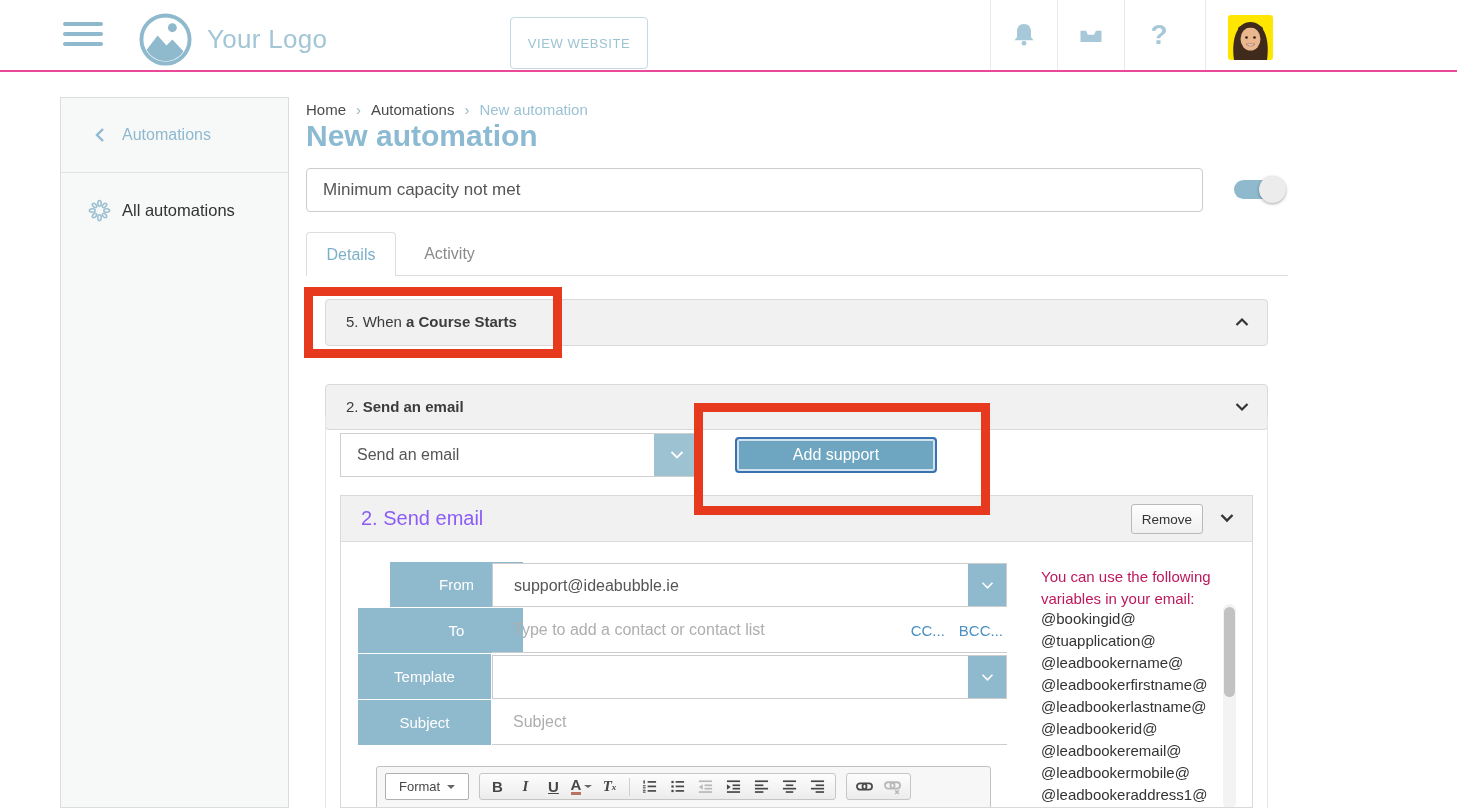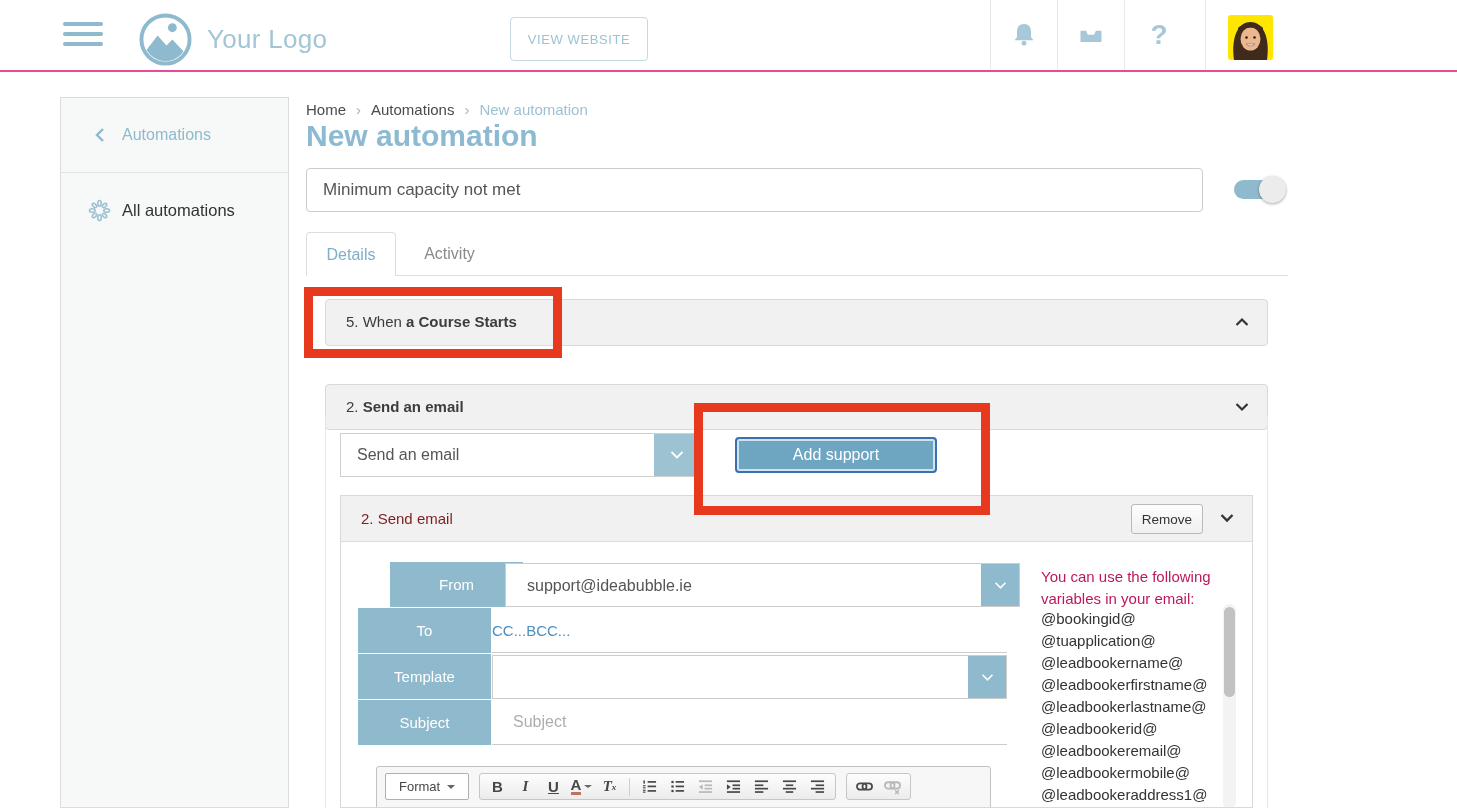--- a/index.html
+++ b/index.html
@@ -7,21 +7,21 @@
     font-family:"Liberation Sans",sans-serif;color:#3c3c3c;background:#fff;}
   .abs{position:absolute;}
 
   
   .header{position:absolute;left:0;top:0;width:1457px;height:70px;background:#fff;
     border-bottom:2px solid #ec4899;}
   .hamburger{position:absolute;left:63px;top:22px;width:40px;height:27px;cursor:pointer;}
   .hamburger span{display:block;height:4px;background:#8fb9cd;border-radius:2px;margin-bottom:6px;}
   .logo{position:absolute;left:138px;top:12px;display:flex;align-items:center;cursor:pointer;}
   .logo-text{margin-left:14px;font-size:26px;color:#a3c6d6;letter-spacing:.3px;}
-  .view-website{position:absolute;left:510px;top:17px;width:138px;height:44px;background:#fff;
+  .view-website{position:absolute;left:510px;top:17px;width:138px;height:52px;background:#fff;
     border:1px solid #c3d9e3;border-radius:4px;color:#9cc3d3;font-size:13px;letter-spacing:.6px;
     display:flex;align-items:center;justify-content:center;cursor:pointer;box-sizing:border-box;}
   .hdr-divider{position:absolute;top:0;width:1px;height:70px;background:#e8e8e8;}
   .hdr-btn{position:absolute;top:0;height:70px;display:flex;align-items:center;justify-content:center;
     color:#a6c8d8;cursor:pointer;}
   .help-glyph{font-size:28px;font-weight:bold;color:#a6c8d8;}
   .avatar{position:absolute;left:1228px;top:15px;width:45px;height:45px;border-radius:3px;overflow:hidden;cursor:pointer;}
 
   
   .sidebar{position:absolute;left:60px;top:97px;width:229px;height:711px;background:#f7f8f8;
@@ -71,37 +71,37 @@
     display:flex;align-items:center;justify-content:center;}
   .add-action{position:absolute;left:735px;top:437px;width:202px;height:36px;background:#6ea6c2;
     border:2px solid #3a71b0;box-shadow:inset 0 0 0 2px #cfe2ee;border-radius:4px;color:#fff;
     font-size:16px;display:flex;align-items:center;justify-content:center;cursor:pointer;box-sizing:border-box;}
 
   
   .email-panel{position:absolute;left:340px;top:495px;width:913px;height:313px;background:#fff;
     border:1px solid #d9d9d9;box-sizing:border-box;overflow:hidden;}
   .email-head{position:absolute;left:0;top:0;width:100%;height:46px;background:#f1f1f1;
     border-bottom:1px solid #ddd;box-sizing:border-box;}
-  .email-title{position:absolute;left:20px;line-height:45px;font-size:15px;color:#7f1d1d;}
+  .email-title{position:absolute;left:20px;line-height:45px;font-size:20px;color:#8b5cf6;}
   .remove-btn{position:absolute;right:49px;top:8px;width:72px;height:30px;background:linear-gradient(#fdfdfd,#f0f0f0);
     border:1px solid #b9b9b9;border-radius:3px;font-size:13.5px;color:#333;display:flex;align-items:center;
     justify-content:center;cursor:pointer;box-sizing:border-box;}
   .email-collapse{position:absolute;right:18px;top:17px;cursor:pointer;}
 
   .fld-label{position:absolute;left:17px;width:133px;height:45px;background:#8fb9cd;color:#fff;
     font-size:15px;display:flex;align-items:center;justify-content:center;}
   .fld-area{position:absolute;left:151px;width:515px;height:45px;box-sizing:border-box;}
   .fld-select{border:1px solid #ccc;background:#fff;cursor:pointer;}
   .fld-select .val{position:absolute;left:21px;line-height:43px;font-size:16px;color:#555;}
   .fld-select .sel-chevron{width:38px;background:#8fb9cd;}
   .fld-underline{border-bottom:1px solid #ccc;display:flex;align-items:center;}
   .bare-input{flex:1;border:none;outline:none;background:transparent;font-size:16px;color:#555;
     font-family:"Liberation Sans",sans-serif;padding:0 0 0 21px;}
   .bare-input::placeholder{color:#aeaeae;}
-  .cc-link{font-size:15px;color:#4a90c2;margin-right:0;cursor:pointer;white-space:nowrap;}
+  .cc-link{font-size:15px;color:#4a90c2;margin-right:14px;cursor:pointer;white-space:nowrap;}
 
   
   .vars{position:absolute;left:700px;top:70px;width:180px;font-size:15px;color:#be185d;line-height:22px;}
   .vars-list{position:absolute;left:700px;top:112px;width:170px;font-size:15px;color:#333;line-height:22px;
     height:201px;overflow:hidden;}
   .vars-scroll{position:absolute;left:882px;top:108px;width:13px;height:205px;background:#f3f3f3;
     border-radius:7px;cursor:pointer;}
   .vars-thumb{position:absolute;left:1px;top:3px;width:11px;height:90px;background:#c2c2c2;border-radius:6px;cursor:grab;}
 
   
@@ -260,33 +260,34 @@
   <div class="email-panel">
     <div class="email-head">
       <span class="email-title">2. Send email</span>
       <div class="remove-btn">Remove</div>
       <svg class="email-collapse" width="14" height="10" viewBox="0 0 14 10">
         <polyline points="1.5,2 7,7.5 12.5,2" fill="none" stroke="#333" stroke-width="2.4"></polyline>
       </svg>
     </div>
 
     <div class="fld-label" style="top:66px;margin-left:32px;">From</div>
-    <div class="fld-area fld-select" style="top:67px;height:44px;margin-left:13px;">
+    <div class="fld-area fld-select" style="top:67px;height:44px;">
       <span class="val">support@ideabubble.ie</span>
       <span class="sel-chevron">
         <svg width="15" height="9" viewBox="0 0 14 10">
             <polyline points="1.5,2 7,7.5 12.5,2" fill="none" stroke="#fff" stroke-width="1.8"></polyline>
           </svg>
       </span>
     </div>
 
-    <div class="fld-label" style="top:112px;">To</div>
+    <div class="fld-label" style="top:112px;padding-left:32px;">To</div>
     <div class="fld-area fld-underline" style="top:112px;">
+      <input class="bare-input" type="text" placeholder="Type to add a contact or contact list" style="">
       <span class="cc-link">CC...</span>
-      <span class="cc-link" style="margin-right:12px;">BCC...</span>
+      <span class="cc-link" style="margin-right:4px;">BCC...</span>
     </div>
 
     <div class="fld-label" style="top:158px;">Template</div>
     <div class="fld-area fld-select" style="top:159px;height:44px;">
       <span class="val"></span>
       <span class="sel-chevron">
         <svg width="15" height="9" viewBox="0 0 14 10">
             <polyline points="1.5,2 7,7.5 12.5,2" fill="none" stroke="#fff" stroke-width="1.8"></polyline>
           </svg>
       </span>

